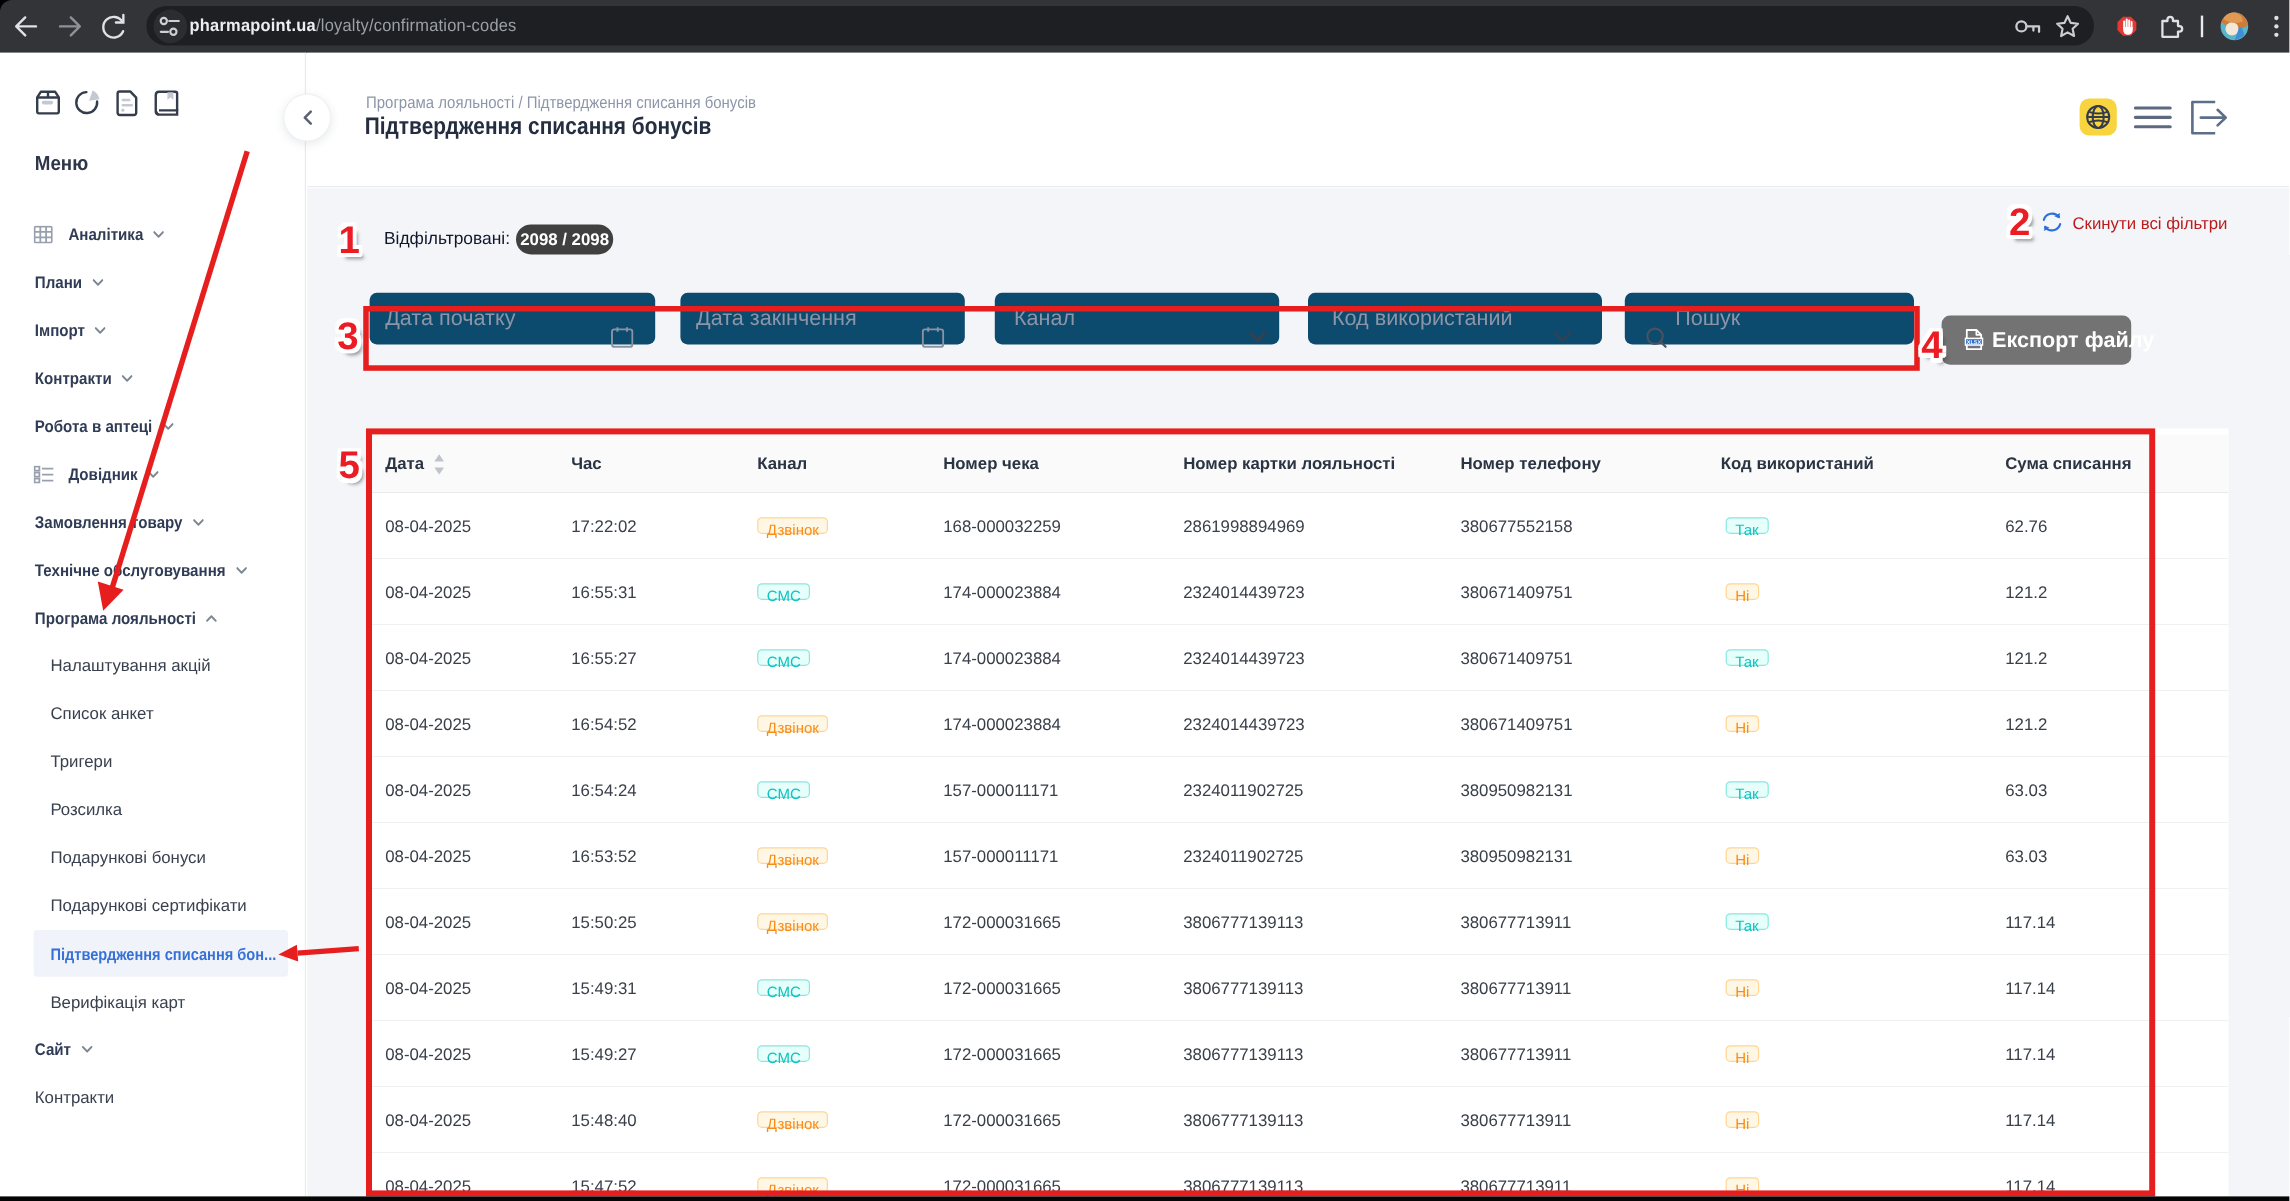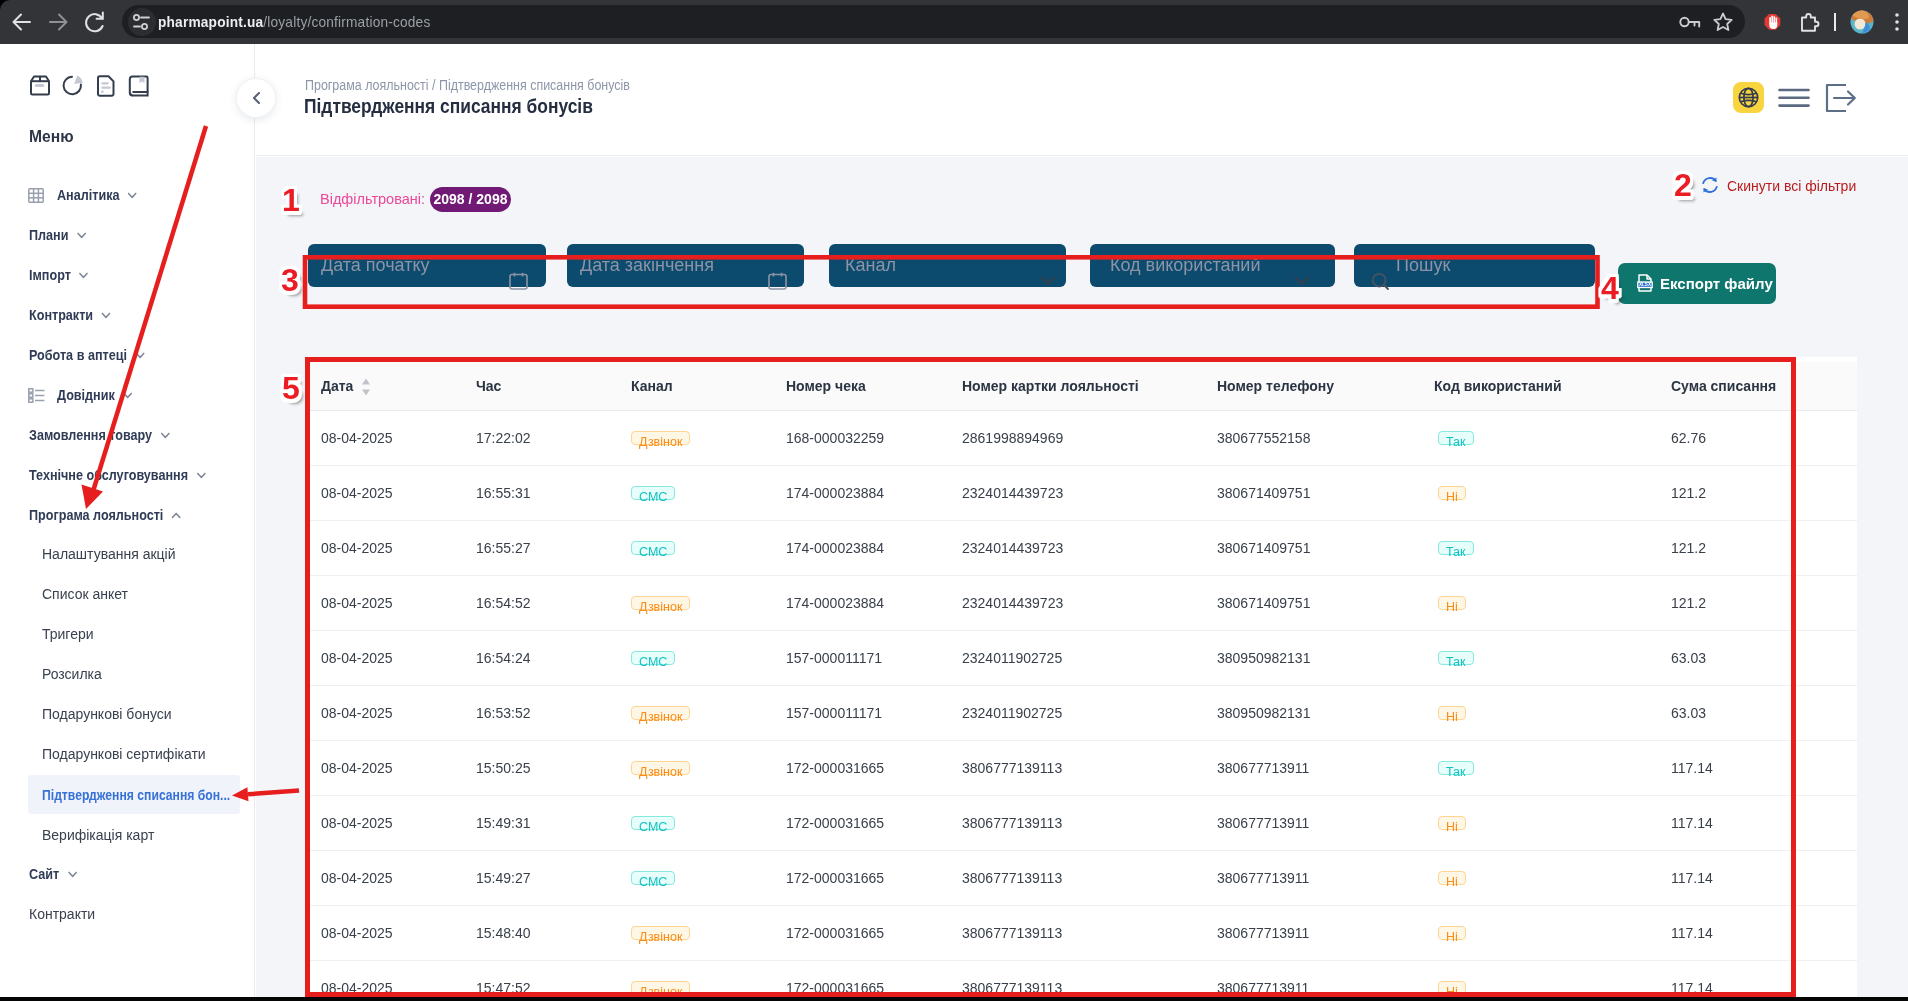--- a/index.html
+++ b/index.html
@@ -23,37 +23,37 @@
 .chev{display:inline-block;margin-left:9px;vertical-align:1px}
 #active-item{position:absolute;left:28px;top:775px;width:212px;height:39px;background:#f0f3f9;border-radius:3px}
 .si.active{color:#3671d8;font-weight:bold;transform:translateY(-50%) scaleX(.87)}
 #collapse{position:absolute;left:236px;top:78px;width:40px;height:40px;border-radius:50%;background:#fff;border:1px solid #f0f1f4;box-shadow:0 2px 8px rgba(60,70,90,.12);z-index:3}
 
 #band{position:absolute;left:256px;top:44px;width:1652px;height:112px;background:#fff;border-bottom:1px solid #eaecef}
 #crumb{position:absolute;left:305px;top:77px;font-size:14px;color:#8d96a8;transform:scaleX(.89);transform-origin:left top;white-space:nowrap}
 #title{position:absolute;left:304px;top:95px;font-size:20px;font-weight:bold;color:#252e40;transform:scaleX(.87);transform-origin:left top;white-space:nowrap}
 #gbtn{position:absolute;left:1733px;top:82px;width:31px;height:31px;border-radius:8px;background:#f8d43f}
 #section{position:absolute;left:256px;top:157px;width:1652px;height:840px;background:#f4f5f9}
-#filtlbl{position:absolute;left:320px;top:191px;font-size:14.5px;color:#ec4899}
-#gpill{position:absolute;left:430px;top:187px;width:81px;height:25px;border-radius:13px;background:#701a75;color:#fff;font-size:14px;font-weight:bold;text-align:center;line-height:25px}
+#filtlbl{position:absolute;left:320px;top:191px;font-size:14.5px;color:#0f172a}
+#gpill{position:absolute;left:430px;top:187px;width:81px;height:25px;border-radius:13px;background:#404040;color:#fff;font-size:14px;font-weight:bold;text-align:center;line-height:25px}
 #reset{position:absolute;left:1727px;top:178px;font-size:14px;color:#b91c1c}
 
 .fin{position:absolute;top:244px;height:43px;border-radius:6px;background:#0c4a6e;font-size:18px;color:#8c94a5;line-height:43px;padding-left:13px}
-#exportbtn{position:absolute;left:1618px;top:263px;width:158px;height:41px;border-radius:7px;background:#0f766e;color:#fff;font-size:15px;font-weight:bold;line-height:41px;text-align:left;padding-left:42px;white-space:nowrap}
+#exportbtn{position:absolute;left:1618px;top:263px;width:158px;height:41px;border-radius:7px;background:#737373;color:#fff;font-size:18px;font-weight:bold;line-height:41px;text-align:left;padding-left:42px;white-space:nowrap}
 
 #tbl{position:absolute;left:305px;top:357px;width:1552px;height:640px;background:#fff;overflow:hidden}
 #thead{position:absolute;left:0;top:5px;width:1552px;height:49px;background:#fafafa;border-bottom:1px solid #e9eaec}
 #thead span{position:absolute;top:50%;transform:translateY(-50%);font-size:14px;font-weight:bold;color:#2b3442;white-space:nowrap}
 .tr{position:absolute;left:0;width:1552px;height:55px;border-bottom:1px solid #f0f0f0;background:#fff}
 .tr span{position:absolute;top:50%;transform:translateY(-50%);font-size:14px;color:#39404a;white-space:nowrap}
 .tag{position:absolute;top:50%;transform:translateY(-50%);height:14px;line-height:20px;font-size:12.5px;border-radius:4px;padding:0 7px;border:1px solid;font-style:normal}
 .tag.or{color:#fa8c16;border-color:#ffd591;background:#fff7e6}
 .tag.cy{color:#13c2c2;border-color:#87e8de;background:#e6fffb}
 
-.c1{left:16px}.c2{left:171px}.c3{left:326px}.c4{left:481px}.c5{left:657px}.c6{left:912px}.c7{left:1129px}.c8{left:1366px}
+.c1{left:16px}.c2{left:171px}.c3{left:326px}.c4{left:481px}.c5{left:681px}.c6{left:912px}.c7{left:1129px}.c8{left:1366px}
 .b3{left:326px}.b7{left:1133px}
 
 #overlay{position:absolute;left:0;top:0;width:1908px;height:1001px;z-index:6;pointer-events:none}
 .num{position:absolute;z-index:7;font-size:32px;font-weight:bold;color:#ec1c24;transform:translate(-50%,-50%);
  text-shadow:-3px -3px 0 #fff,3px -3px 0 #fff,-3px 3px 0 #fff,3px 3px 0 #fff,-3px 0 0 #fff,3px 0 0 #fff,0 -3px 0 #fff,0 3px 0 #fff,-2px 4px 0 #fff,2px 4px 0 #fff,4px 5px 3px rgba(40,40,40,.45)}
 #blackbar{position:absolute;left:0;top:997px;width:1908px;height:4px;background:#050505;z-index:9}
 svg{display:block}
 .icon{position:absolute}
 </style>
 </head>

